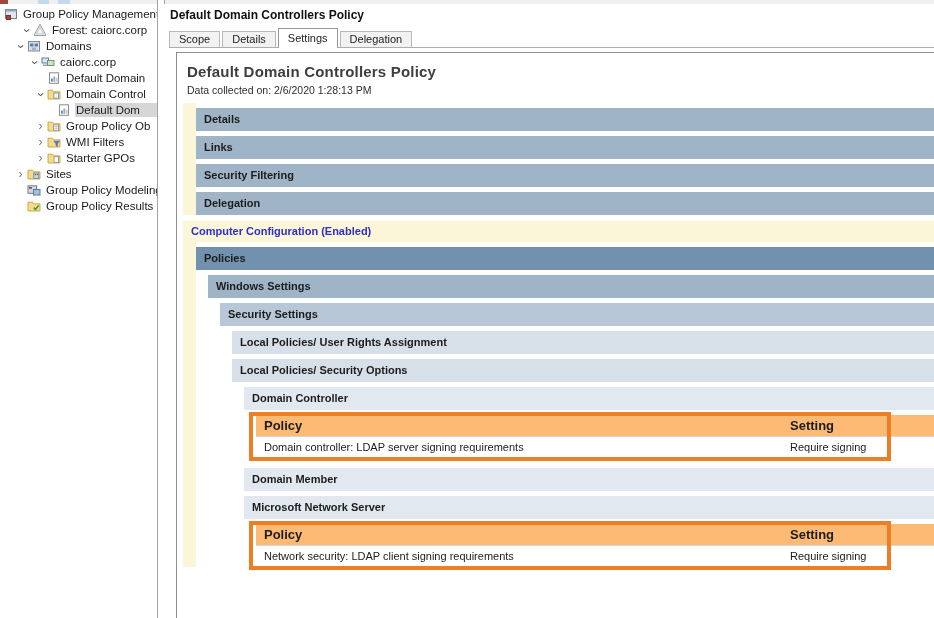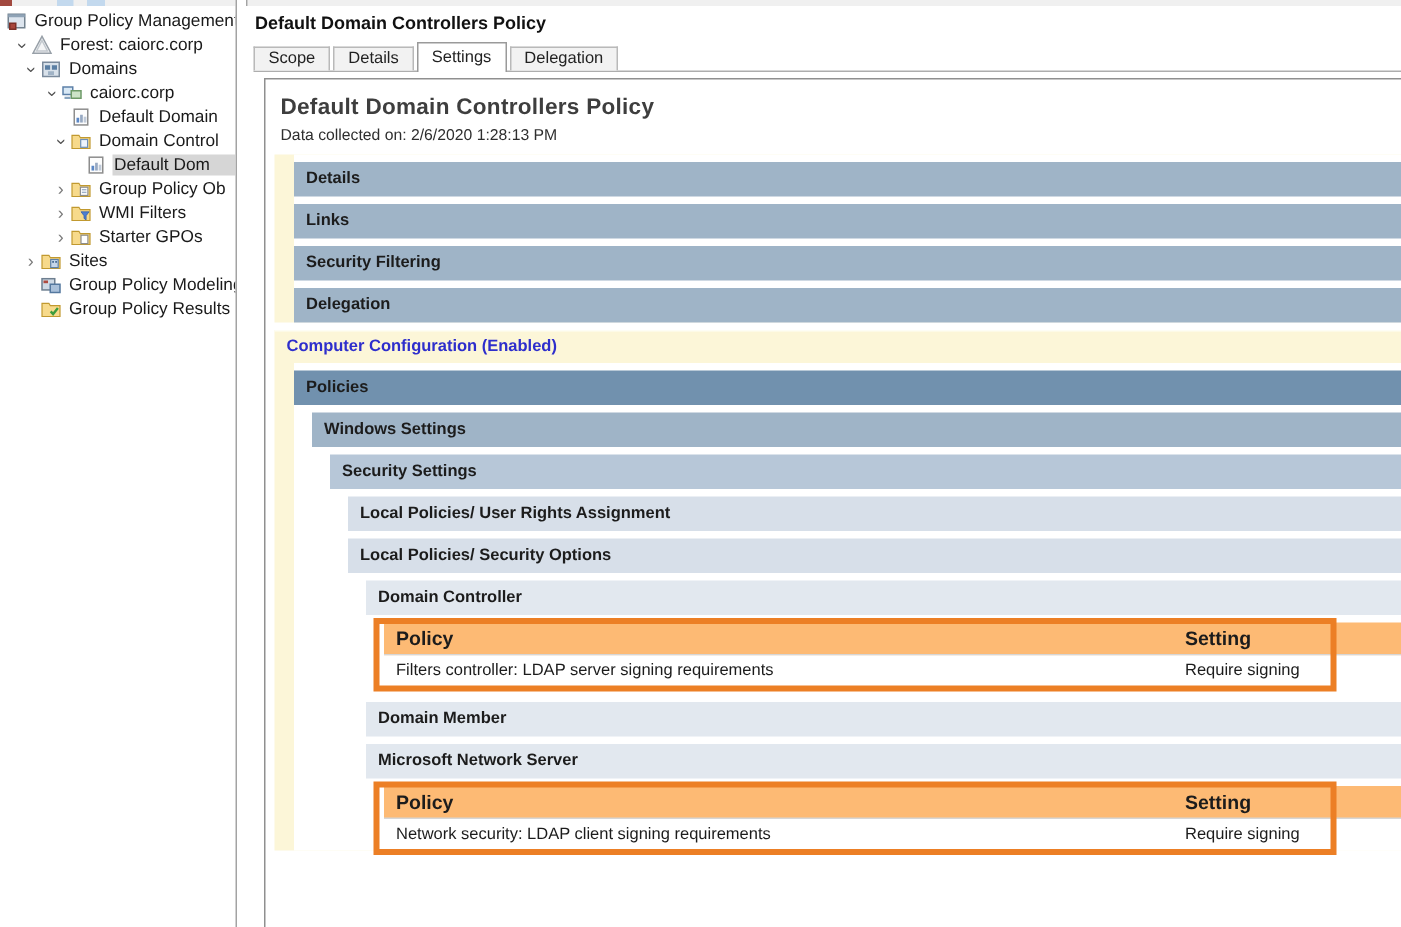--- a/index.html
+++ b/index.html
@@ -73,21 +73,21 @@
       <span class="ic"><svg width="14" height="14" viewBox="0 0 14 14">
             <rect x="1.5" y="2.5" width="11" height="9" fill="#dde5ee" stroke="#73828f"></rect>
             <rect x="1.5" y="2.5" width="11" height="2" fill="#8fa3b6"></rect>
             <rect x="2.5" y="8.5" width="4" height="4" fill="#a8453b" stroke="#7c2f27"></rect>
           </svg></span>
       <span class="tree-content">
           <span class="tree-label">Group Policy Management</span>
         </span>
     </div>
 
-    <div class="tree-row" style="padding-left:8px">
+    <div class="tree-row" style="padding-left:20px">
       <span class="chev exp">›</span>
       <span class="ic"><svg width="14" height="14" viewBox="0 0 14 14">
             <path d="M7 1.2 L13 12.5 H1 Z" fill="#f4f5f6" stroke="#98a0a8"></path>
             <path d="M7 4 L10.6 11 H3.4 Z" fill="none" stroke="#c2c8ce"></path>
           </svg></span>
       <span class="tree-content">
           <span class="tree-label">Forest: caiorc.corp</span>
         </span>
     </div>
 
@@ -267,21 +267,21 @@
                 <div class="lvl">
                   <div class="band c-lightest">Domain Controller</div>
 
                   <div class="gpo-table">
                     <div class="hl"></div>
                     <div class="t-hd">
                       <span class="col-p">Policy</span>
                       <span class="col-s">Setting</span>
                     </div>
                     <div class="t-row">
-                      <span class="col-p">Filters controller: LDAP server signing requirements</span>
+                      <span class="col-p">Domain controller: LDAP server signing requirements</span>
                       <span class="col-s">Require signing</span>
                     </div>
                   </div>
 
                   <div class="band c-lightest">Domain Member</div>
                   <div class="band c-lightest">Microsoft Network Server</div>
 
                   <div class="gpo-table">
                     <div class="hl"></div>
                     <div class="t-hd">

